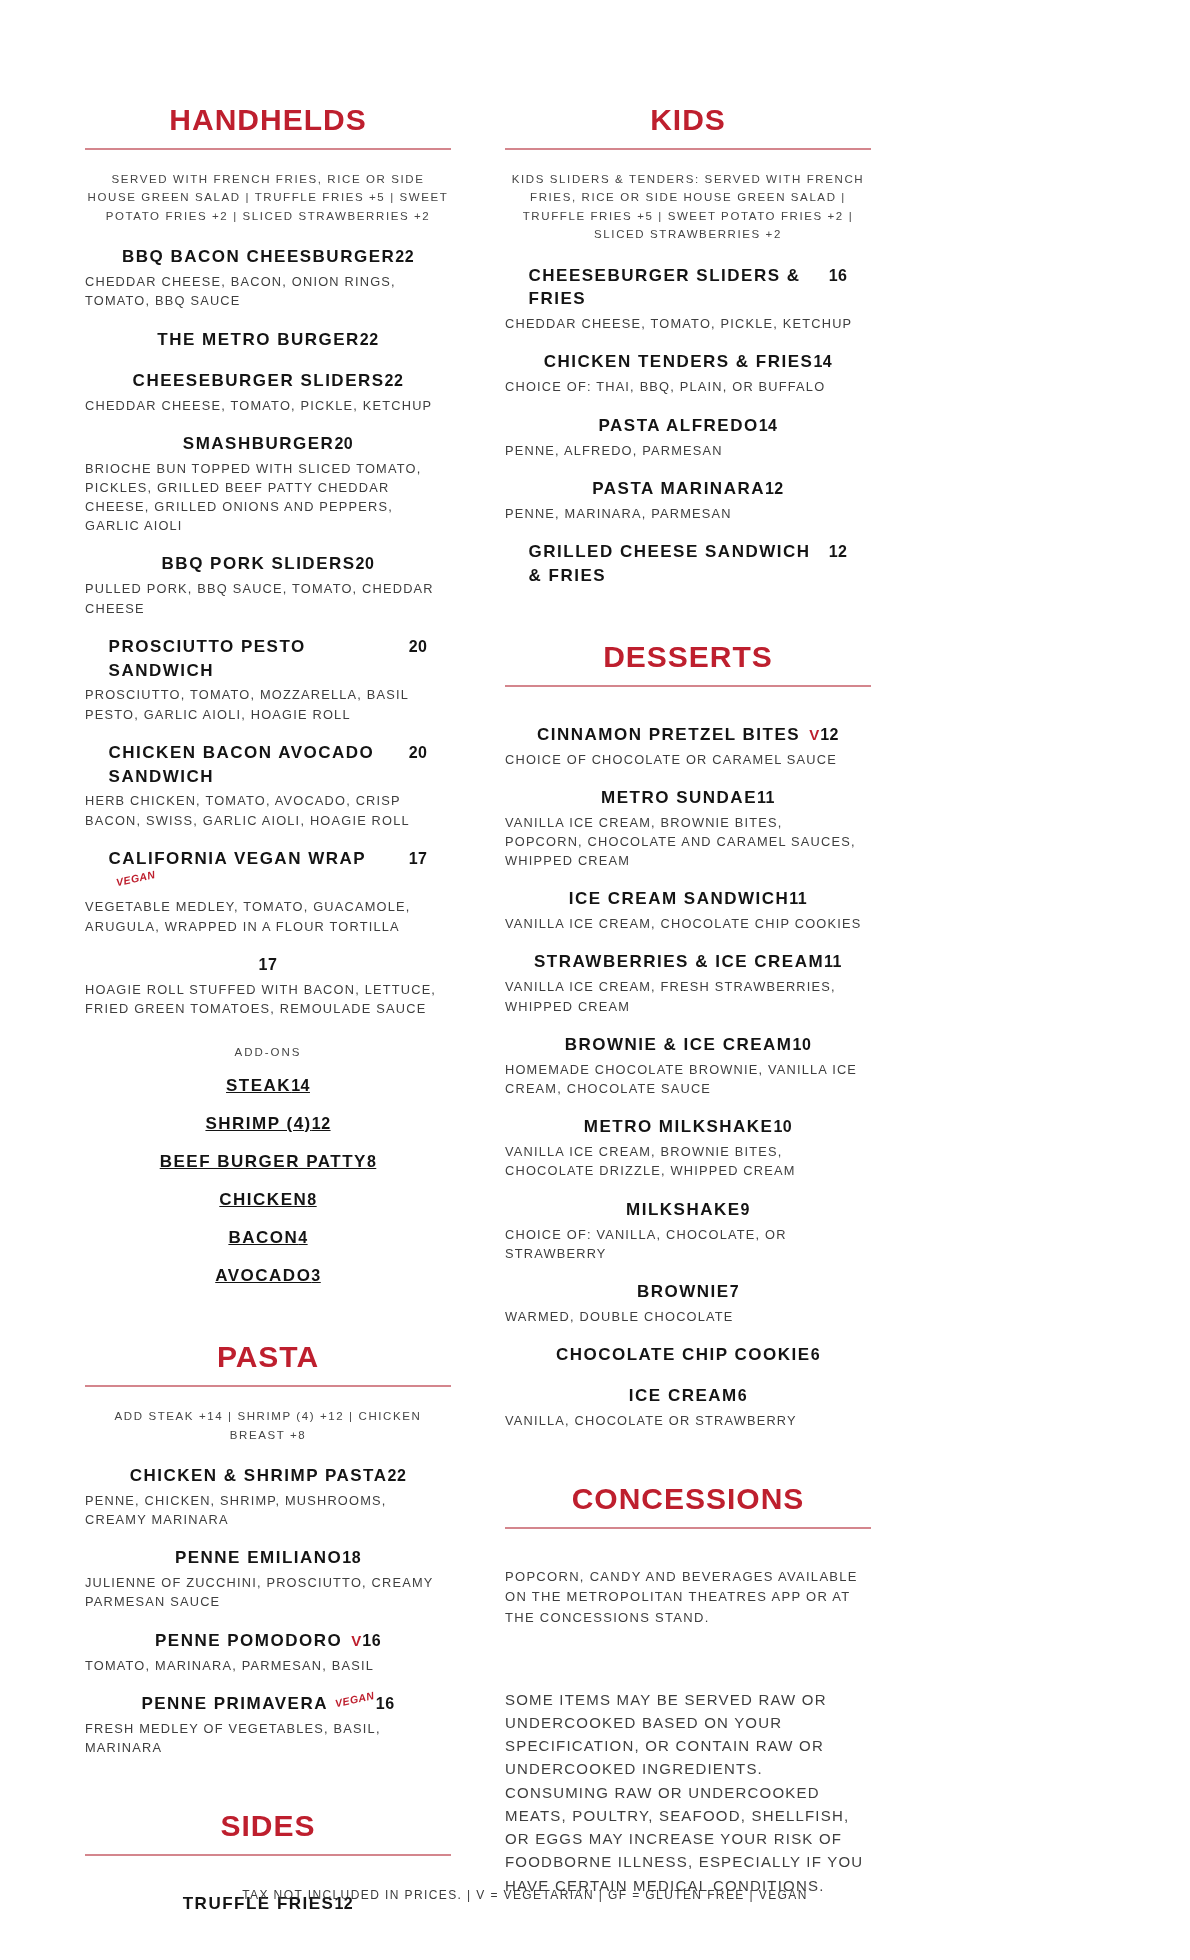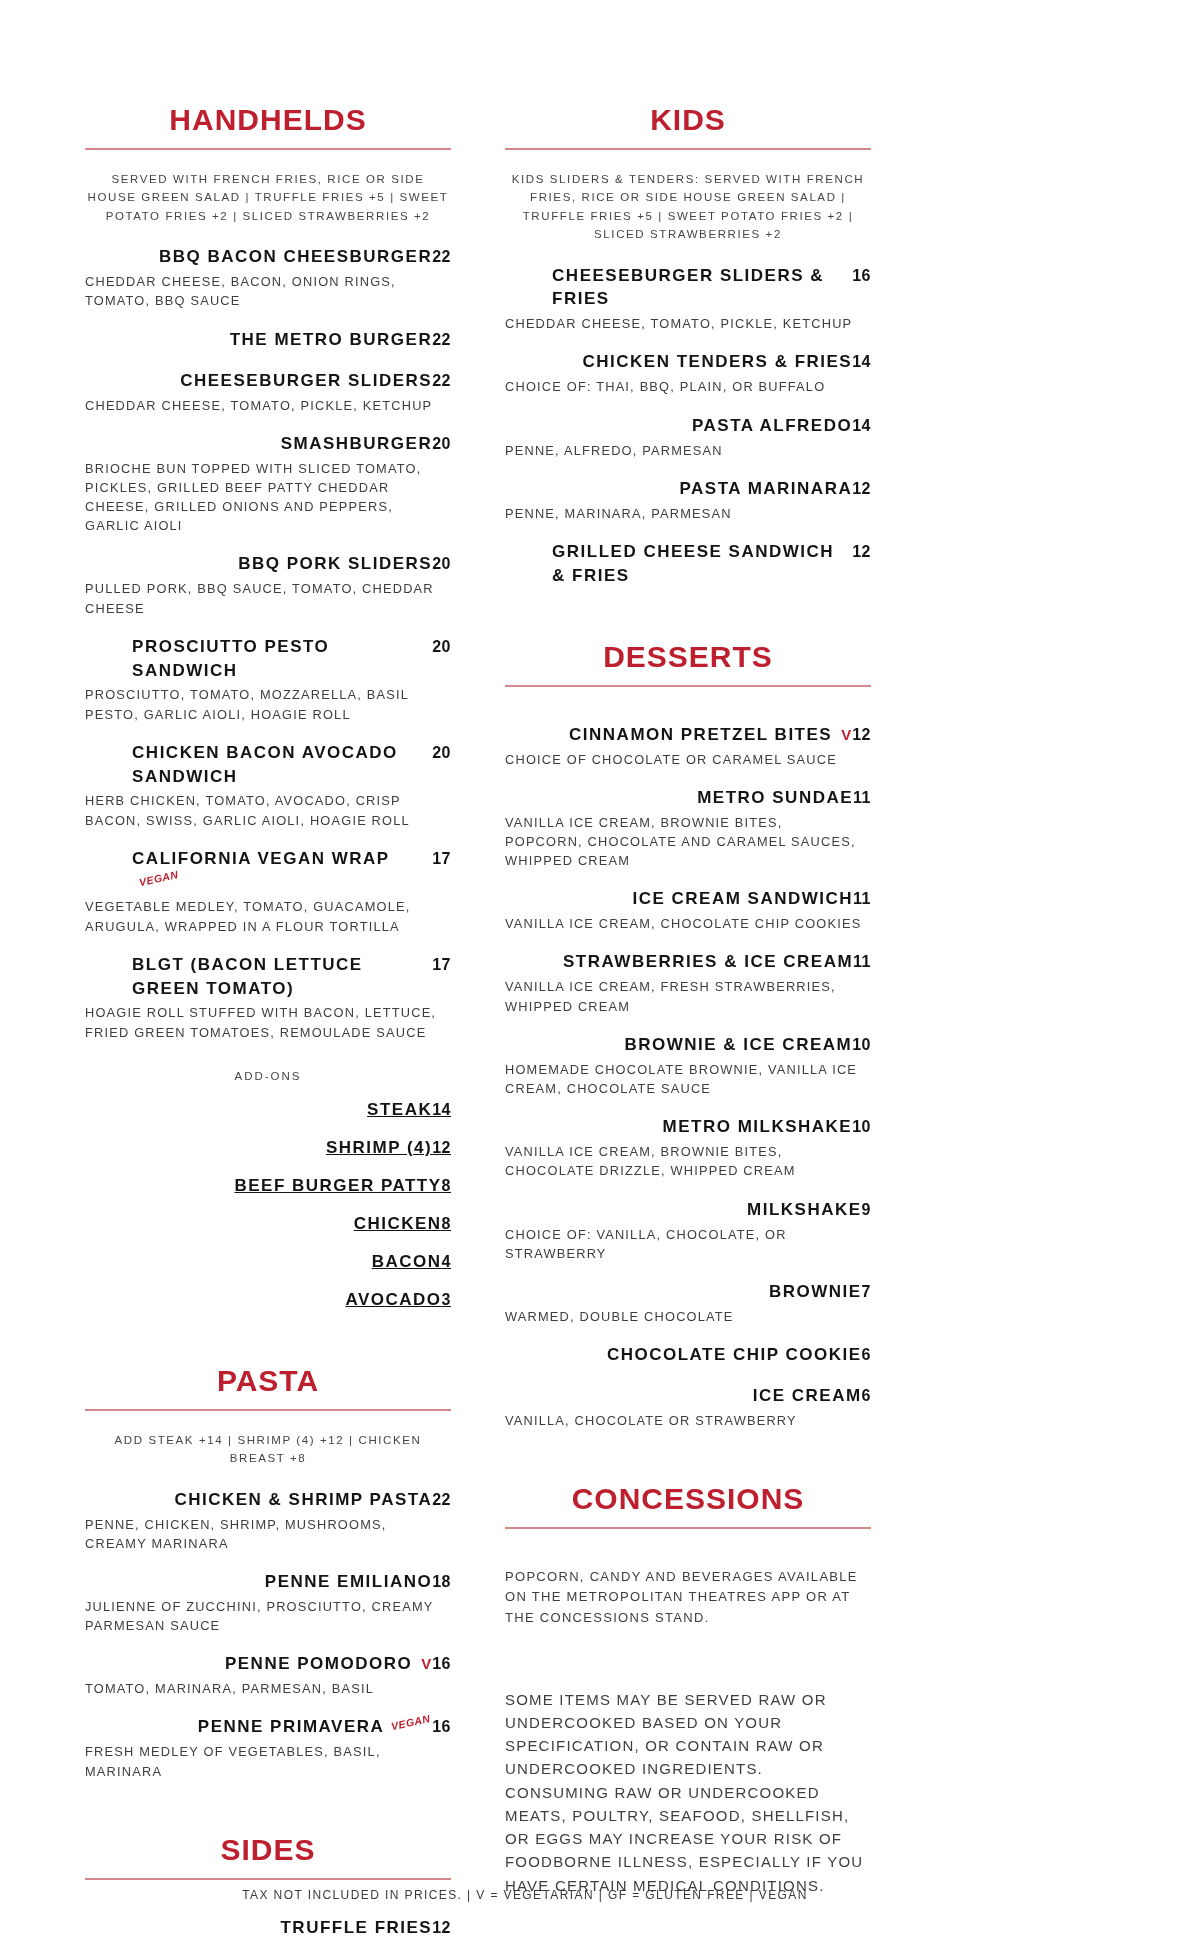--- a/index.html
+++ b/index.html
@@ -17,21 +17,21 @@
   .col-left{left:85px;}
   .col-right{left:505px;}
   .section + .section{margin-top:52px;}
   .section-title{margin:0;text-align:center;color:var(--accent);font-size:30px;font-weight:800;letter-spacing:1px;line-height:1.1;}
   .section-rule{height:2px;background:var(--rule);margin-top:12px;}
   .section-note{margin:20px 0 0;text-align:center;font-size:11.5px;letter-spacing:1.6px;color:#454545;line-height:1.6;}
   .items{margin-top:20px;}
   .items.no-note{margin-top:36px;}
   .menu-item{margin-top:17px;}
   .menu-item:first-child{margin-top:0;}
-  .item-row{display:flex;justify-content:flex-end;align-items:flex-start;}
+  .item-row{display:flex;justify-content:center;align-items:flex-start;}
   .item-name{font-size:17px;font-weight:800;letter-spacing:1.5px;color:var(--ink);line-height:1.4;max-width:82%;}
   .item-price{font-size:16px;font-weight:800;letter-spacing:.5px;color:var(--ink);line-height:1.5;}
   .item-desc{margin:3px 0 0;font-size:12.8px;letter-spacing:1.2px;color:var(--desc);line-height:1.5;max-width:98%;}
   .badge-letter{color:var(--accent);font-weight:800;font-size:15px;margin-left:9px;letter-spacing:1px;}
   .badge-vegan{display:inline-block;color:var(--accent);font-weight:700;font-style:italic;font-size:10.5px;letter-spacing:.5px;transform:rotate(-12deg) translateY(-6px);margin-left:8px;}
   .addons-label{margin:28px 0 0;text-align:center;font-size:11.5px;letter-spacing:2px;color:#454545;}
   .items.addons{margin-top:16px;}
   .items.addons .menu-item{margin-top:14px;text-decoration:underline;}
   .section-body{margin:38px 0 2px;font-size:13px;letter-spacing:1.3px;color:var(--desc);line-height:1.55;}
   .section-disclaimer{margin:60px 0 0;font-size:15px;letter-spacing:1.2px;color:var(--desc);line-height:1.55;}
@@ -96,21 +96,20 @@
         </div>
         <div class="menu-item">
           <div class="item-row">
             <span class="item-name">CALIFORNIA VEGAN WRAP<span class="badge-vegan">VEGAN</span></span>
             <span class="item-price">17</span>
           </div>
           <p class="item-desc">VEGETABLE MEDLEY, TOMATO, GUACAMOLE, ARUGULA, WRAPPED IN A FLOUR TORTILLA</p>
         </div>
         <div class="menu-item">
           <div class="item-row">
-            <span class="item-name">BLGT (BACON LETTUCE GREEN TOMATO)</span>
             <span class="item-price">17</span>
           </div>
           <p class="item-desc">HOAGIE ROLL STUFFED WITH BACON, LETTUCE, FRIED GREEN TOMATOES, REMOULADE SAUCE</p>
         </div>
       </div>
       <p class="addons-label">ADD-ONS</p>
       <div class="items addons">
         <div class="menu-item">
           <div class="item-row">
             <span class="item-name">STEAK</span>

